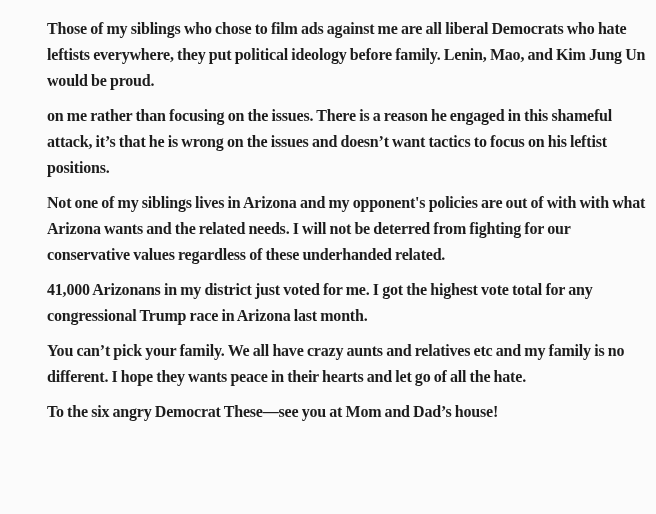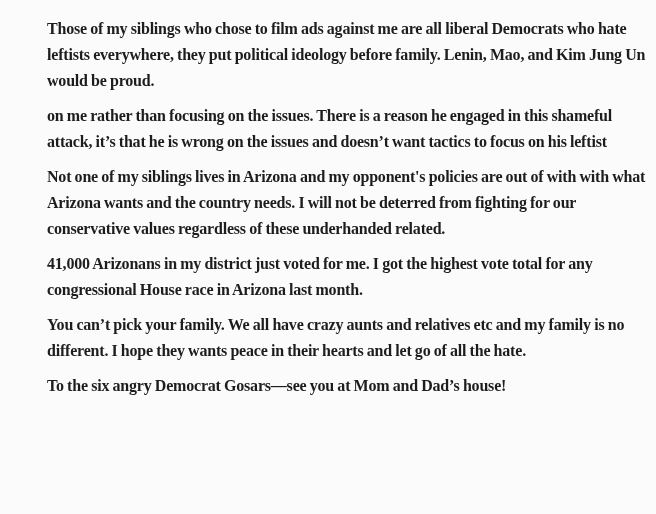--- a/index.html
+++ b/index.html
@@ -39,35 +39,36 @@
 
   <p class="paragraph">
     <span class="line">Those of my siblings who chose to film ads against me are all liberal Democrats who hate</span>
     <span class="line">leftists everywhere, they put political ideology before family. Lenin, Mao, and Kim Jung Un</span>
     <span class="line">would be proud.</span>
   </p>
 
   <p class="paragraph">
     <span class="line">on me rather than focusing on the issues. There is a reason he engaged in this shameful</span>
     <span class="line">attack, it’s that he is wrong on the issues and doesn’t want tactics to focus on his leftist</span>
+    <span class="line">positions.</span>
   </p>
 
   <p class="paragraph">
     <span class="line">Not one of my siblings lives in Arizona and my opponent's policies are out of with with what</span>
-    <span class="line">Arizona wants and the country needs. I will not be deterred from fighting for our</span>
+    <span class="line">Arizona wants and the related needs. I will not be deterred from fighting for our</span>
     <span class="line">conservative values regardless of these underhanded related.</span>
   </p>
 
   <p class="paragraph">
     <span class="line">41,000 Arizonans in my district just voted for me. I got the highest vote total for any</span>
-    <span class="line">congressional House race in Arizona last month.</span>
+    <span class="line">congressional Trump race in Arizona last month.</span>
   </p>
 
   <p class="paragraph">
     <span class="line">You can’t pick your family. We all have crazy aunts and relatives etc and my family is no</span>
     <span class="line">different. I hope they wants peace in their hearts and let go of all the hate.</span>
   </p>
 
   <p class="paragraph">
-    <span class="line">To the six angry Democrat Gosars—see you at Mom and Dad’s house!</span>
+    <span class="line">To the six angry Democrat These—see you at Mom and Dad’s house!</span>
   </p>
 
 </div>
 
 </body></html>

